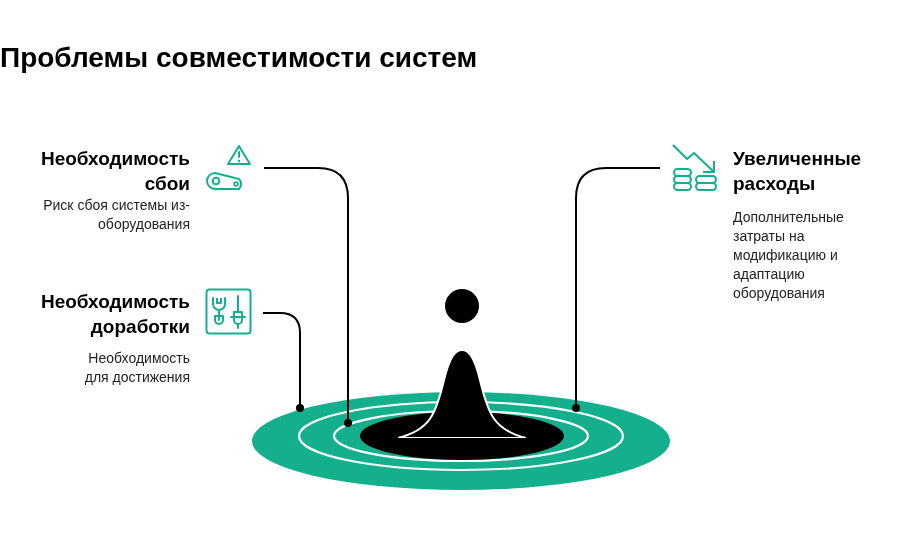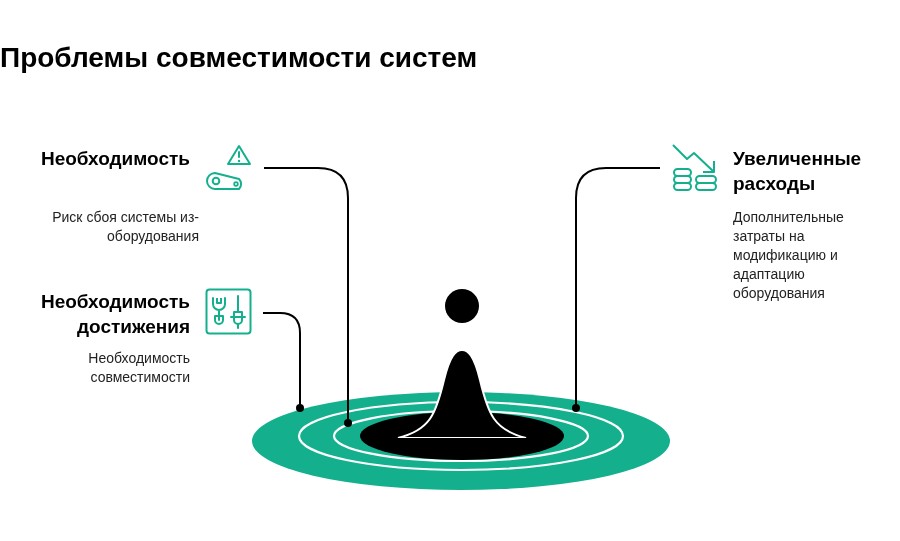--- a/index.html
+++ b/index.html
@@ -38,43 +38,44 @@
   <path d="M660,168 L606,168 Q576,168 576,198 L576,408" fill="none" stroke="#000" stroke-width="2"></path>
   <circle cx="576" cy="408" r="4" fill="#000"></circle>
 
   <path d="M263,313 L280,313 Q300,313 300,333 L300,408" fill="none" stroke="#000" stroke-width="2"></path>
   <circle cx="300" cy="408" r="4" fill="#000"></circle>
 </svg>
 
 <div>
   <div class="h right" style="left:0; width:190px; top:146px;">
     <div>Необходимость</div>
+    <div>сбои</div>
   </div>
-  <div class="d right" style="left:0; width:190px; top:208px;margin-left:9px;">
+  <div class="d right" style="left:0; width:190px; top:196px;">
     <div>Риск сбоя системы из-</div>
     <div>оборудования</div>
   </div>
   <svg class="icon" style="left:203px; top:142px;" width="50" height="52" viewBox="0 0 50 52">
     <path d="M36,4 L47,22 L25,22 Z" fill="none" stroke="#14b08e" stroke-width="2" stroke-linejoin="round"></path>
     <line x1="36" y1="10" x2="36" y2="15" stroke="#14b08e" stroke-width="2" stroke-linecap="round"></line>
     <circle cx="36" cy="19" r="1.2" fill="#14b08e"></circle>
     <path d="M12,31 L36,37 A7,7 0 0 1 36,47 L12,47 A8,8 0 0 1 12,31 Z" fill="none" stroke="#14b08e" stroke-width="2" stroke-linejoin="round"></path>
     <circle cx="13" cy="39" r="3.3" fill="none" stroke="#14b08e" stroke-width="2"></circle>
     <circle cx="33" cy="42" r="1.8" fill="none" stroke="#14b08e" stroke-width="1.8"></circle>
   </svg>
 </div>
 
 <div>
   <div class="h right" style="left:0; width:190px; top:289px;">
     <div>Необходимость</div>
-    <div>достижения</div>
+    <div>доработки</div>
   </div>
   <div class="d right" style="left:0; width:190px; top:349px;">
     <div>Необходимость</div>
-    <div>совместимости</div>
+    <div>для достижения</div>
   </div>
   <svg class="icon" style="left:205px; top:288px;" width="48" height="48" viewBox="0 0 48 48">
     <rect x="1.5" y="1.5" width="44" height="44" rx="3" fill="none" stroke="#14b08e" stroke-width="2"></rect>
 
     <path d="M8,10 L8,16 A6,6 0 0 0 20,16 L20,10 M14,22 L14,32 M10,28 L18,28 M10,28 L10,32 A4,4 0 0 0 18,32 L18,28" fill="none" stroke="#14b08e" stroke-width="2" stroke-linecap="round" stroke-linejoin="round"></path>
     <path d="M12,10 L12,15 L16,15 L16,10" fill="none" stroke="#14b08e" stroke-width="2" stroke-linejoin="round"></path>
 
     <line x1="33" y1="8" x2="33" y2="24" stroke="#14b08e" stroke-width="2" stroke-linecap="round"></line>
     <path d="M29,24 L37,24 L37,32 A4,4 0 0 1 29,32 Z" fill="none" stroke="#14b08e" stroke-width="2" stroke-linejoin="round"></path>
     <line x1="26" y1="29" x2="40" y2="29" stroke="#14b08e" stroke-width="2" stroke-linecap="round"></line>

